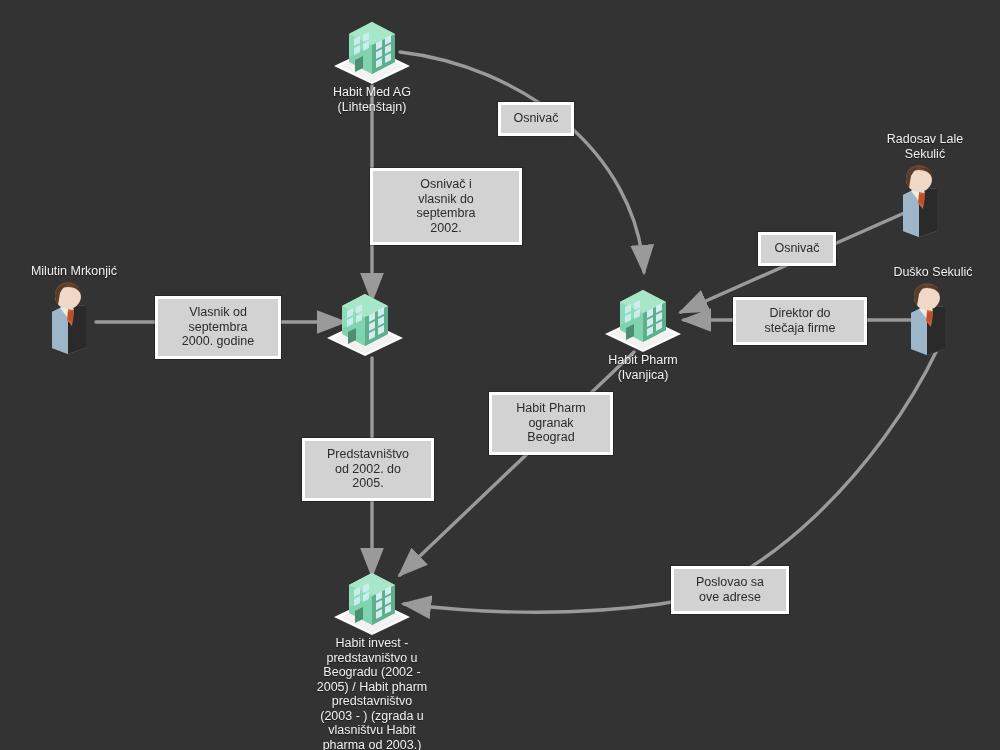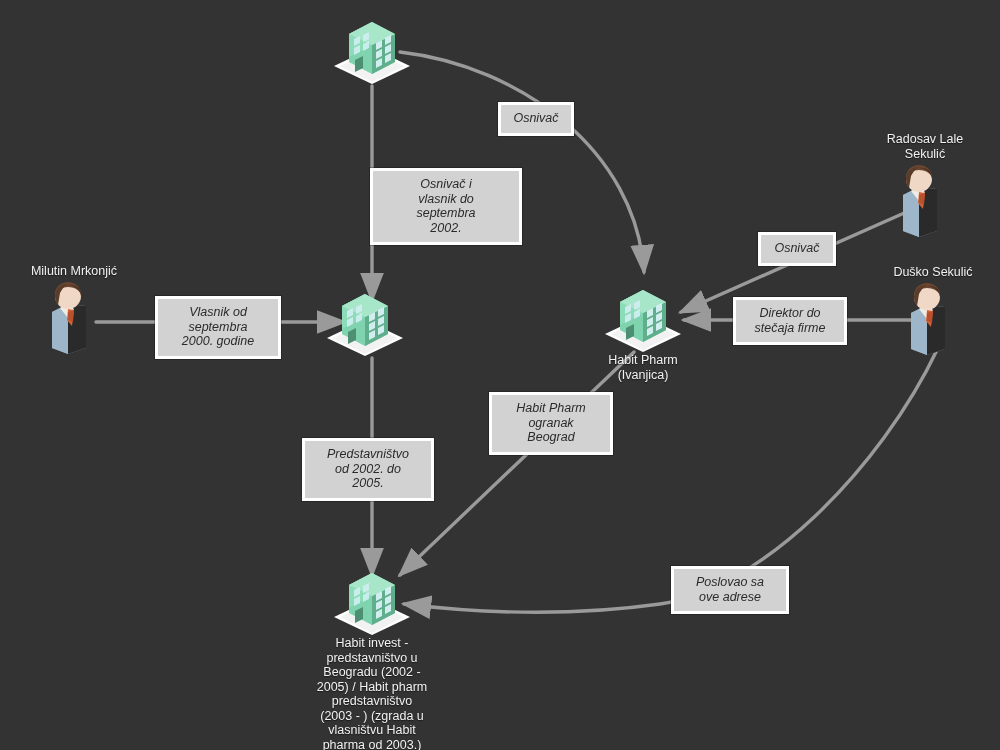--- a/index.html
+++ b/index.html
@@ -58,21 +58,20 @@
     border: 3px solid #ffffff;
     color: #2b2b2b;
     font-size: 12.5px;
     line-height: 14.5px;
     text-align: center;
     padding: 6px 10px 7px 10px;
     white-space: pre-line;
     box-sizing: border-box;
     z-index: 9;
     box-shadow: 0 0 0 1px rgba(0,0,0,.25);
-    font-style: italic;
   }
 </style>
 </head>
 <body>
 
 <div id="canvas">
 
   <svg id="edges" viewBox="0 0 1000 750" xmlns="http://www.w3.org/2000/svg">
     <defs>
       <marker id="arrowhead" markerWidth="9" markerHeight="7" refX="8" refY="3.5" orient="auto" markerUnits="strokeWidth">
@@ -94,21 +93,21 @@
   <div id="edge-labels">
       <div class="elabel" style="left: 370px; top: 168px; width: 152px;">Osnivač i
 vlasnik do
 septembra
 2002.</div>
       <div class="elabel" style="left: 498px; top: 102px; width: 76px;">Osnivač</div>
       <div class="elabel" style="left: 155px; top: 296px; width: 126px;">Vlasnik od
 septembra
 2000. godine</div>
       <div class="elabel" style="left: 758px; top: 232px; width: 78px;">Osnivač</div>
-      <div class="elabel" style="left: 733px; top: 297px; width: 114px;">Direktor do
+      <div class="elabel" style="left: 733px; top: 297px; width: 134px;">Direktor do
 stečaja firme</div>
       <div class="elabel" style="left: 489px; top: 392px; width: 124px;">Habit Pharm
 ogranak
 Beograd</div>
       <div class="elabel" style="left: 302px; top: 438px; width: 132px;">Predstavništvo
 od 2002. do
 2005.</div>
       <div class="elabel" style="left: 671px; top: 566px; width: 118px;">Poslovao sa
 ove adrese</div>
     </div>
@@ -131,20 +130,22 @@
     <g fill="#d9f1f5" opacity="0.95">
       <polygon points="84,31 90,28 90,35 84,38"></polygon>
       <polygon points="93,26 99,23 99,30 93,33"></polygon>
       <polygon points="84,40 90,37 90,44 84,47"></polygon>
       <polygon points="93,35 99,32 99,39 93,42"></polygon>
       <polygon points="84,49 90,46 90,53 84,56"></polygon>
       <polygon points="93,44 99,41 99,48 93,51"></polygon>
     </g>
     <polygon points="63,48 71,44 71,56 63,60" fill="#4c8f72"></polygon>
   </svg></div>
+        <div class="caption">Habit Med AG
+(Lihtenštajn)</div>
       </div>
       <div class="node building" style="left: 365px; top: 284px;">
         <div class="glyph">
   <svg width="160" height="72" viewBox="0 0 160 72" xmlns="http://www.w3.org/2000/svg">
     <polygon points="80,72 42,54 80,36 118,54" fill="#ffffff"></polygon>
     <polygon points="80,70 48,54 80,39 112,54" fill="#f2f2f2"></polygon>
     <polygon points="57,22 80,10 103,22 103,50 80,62 57,50" fill="#7fd3ae"></polygon>
     <polygon points="57,22 80,10 80,33 57,45" fill="#8ddcb8"></polygon>
     <polygon points="80,33 103,22 103,50 80,62" fill="#5fae8c"></polygon>
     <polygon points="57,22 80,10 103,22 80,33" fill="#a7e6c9"></polygon>

